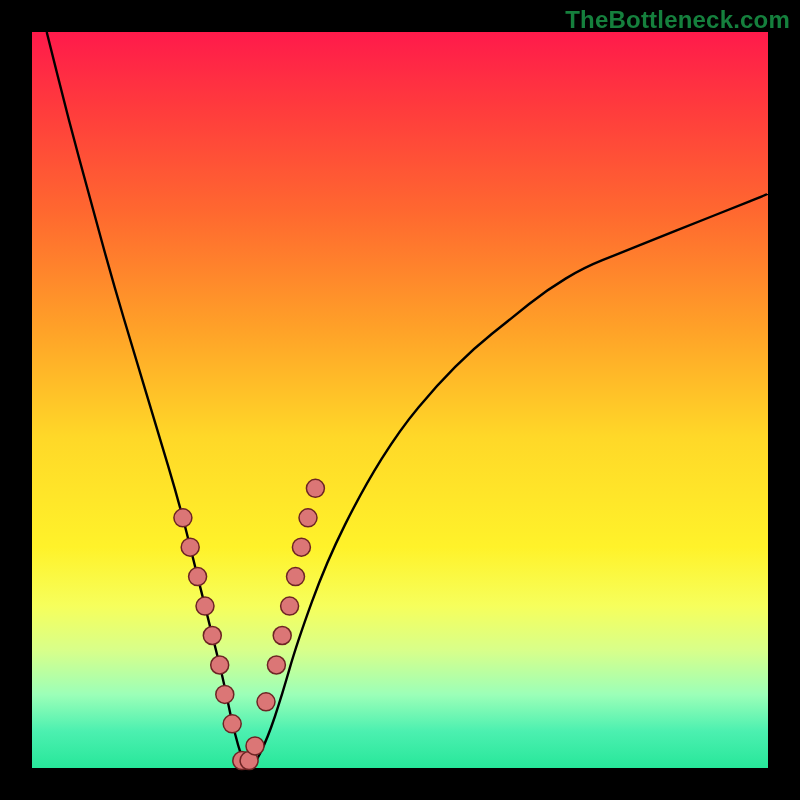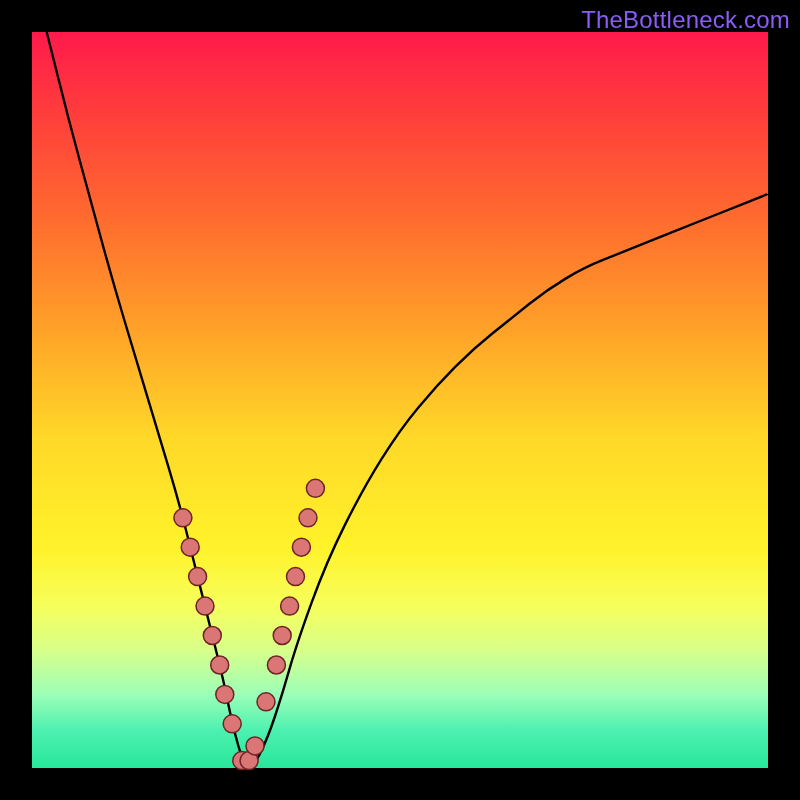--- a/index.html
+++ b/index.html
@@ -35,23 +35,23 @@
       #d8ff8a 84%,
       #9cffb8 90%,
       #4cf0b0 95%,
       #27e79a 100%
     );
   }
   .watermark {
     position: absolute;
     top: 6px;
     right: 10px;
-    color: #8b5cf6;
+    color: #15803d;
     font-size: 24px;
-    font-weight: 400;
+    font-weight: 700;
     letter-spacing: 0.2px;
     user-select: none;
   }
   svg.curve {
     position: absolute;
     left: 0;
     top: 0;
     width: 736px;
     height: 736px;
     overflow: visible;

